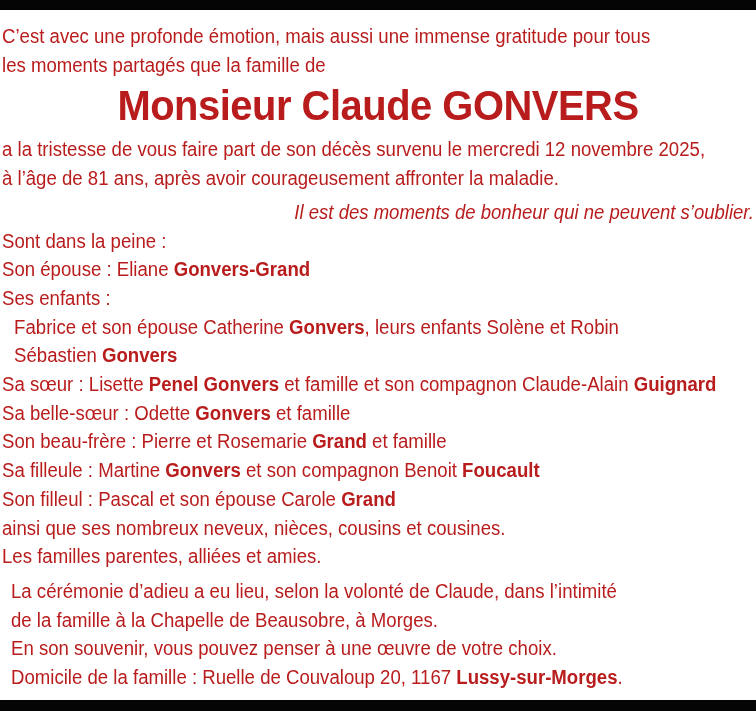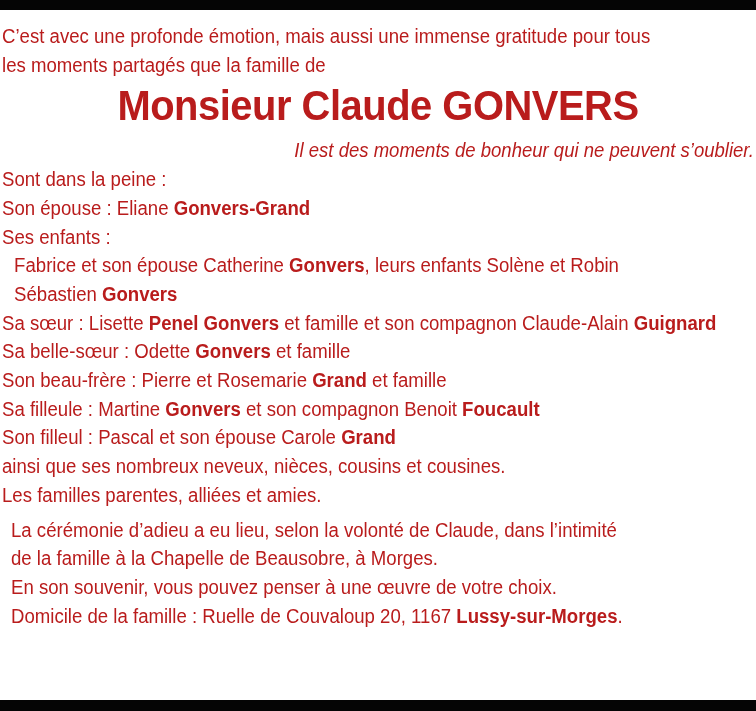--- a/index.html
+++ b/index.html
@@ -58,20 +58,24 @@
   <div class="rule"></div>
 
   <div class="content">
     <div>
         <div class="line"><span class="seg">C’est avec une profonde émotion, mais aussi une immense gratitude pour tous</span></div>
         <div class="line"><span class="seg">les moments partagés que la famille de</span></div>
       </div>
 
     <div class="title">Monsieur Claude GONVERS</div>
 
+    <div class="announcement">
+        <div class="line"><span class="seg">a la tristesse de vous faire part de son décès survenu le mercredi 12 novembre 2025,</span></div>
+        <div class="line"><span class="seg">à l’âge de 81 ans, après avoir courageusement affronter la maladie.</span></div>
+      </div>
 
     <div class="quote">Il est des moments de bonheur qui ne peuvent s’oublier.</div>
 
     <div class="family">
         <div class="line"><span class="seg">Sont dans la peine :</span></div>
         <div class="line"><span class="seg">Son épouse : Eliane </span><span class="seg-bold">Gonvers-Grand</span></div>
         <div class="line"><span class="seg">Ses enfants :</span></div>
         <div class="line indent"><span class="seg">Fabrice et son épouse Catherine </span><span class="seg-bold">Gonvers</span><span class="seg">, leurs enfants Solène et Robin</span></div>
         <div class="line indent"><span class="seg">Sébastien </span><span class="seg-bold">Gonvers</span></div>
         <div class="line"><span class="seg">Sa sœur : Lisette </span><span class="seg-bold">Penel Gonvers</span><span class="seg"> et famille et son compagnon Claude-Alain </span><span class="seg-bold">Guignard</span></div>

